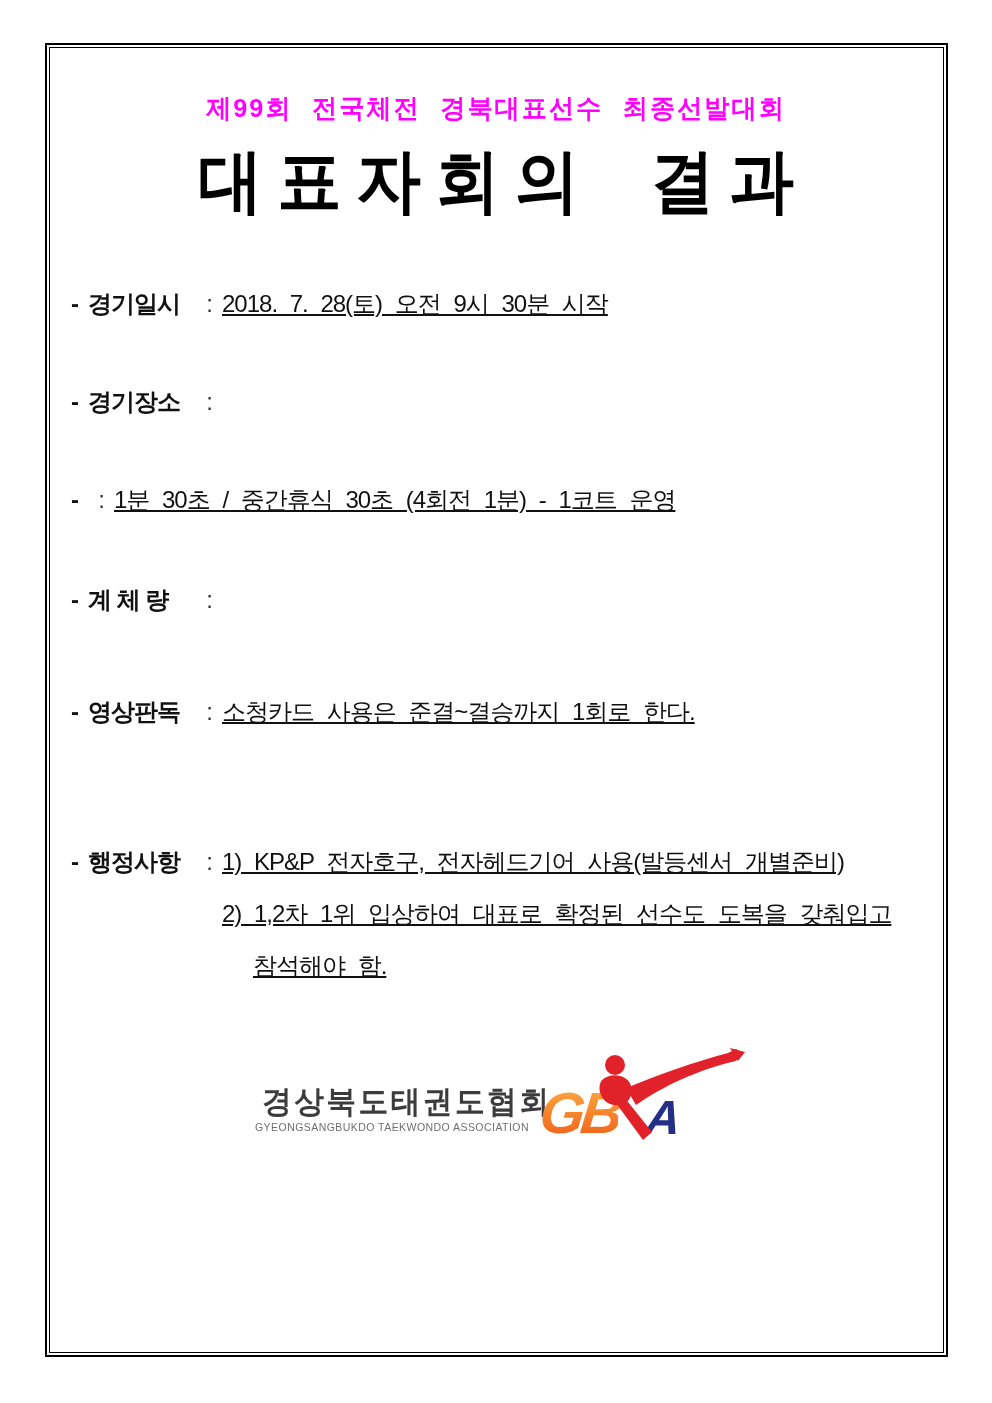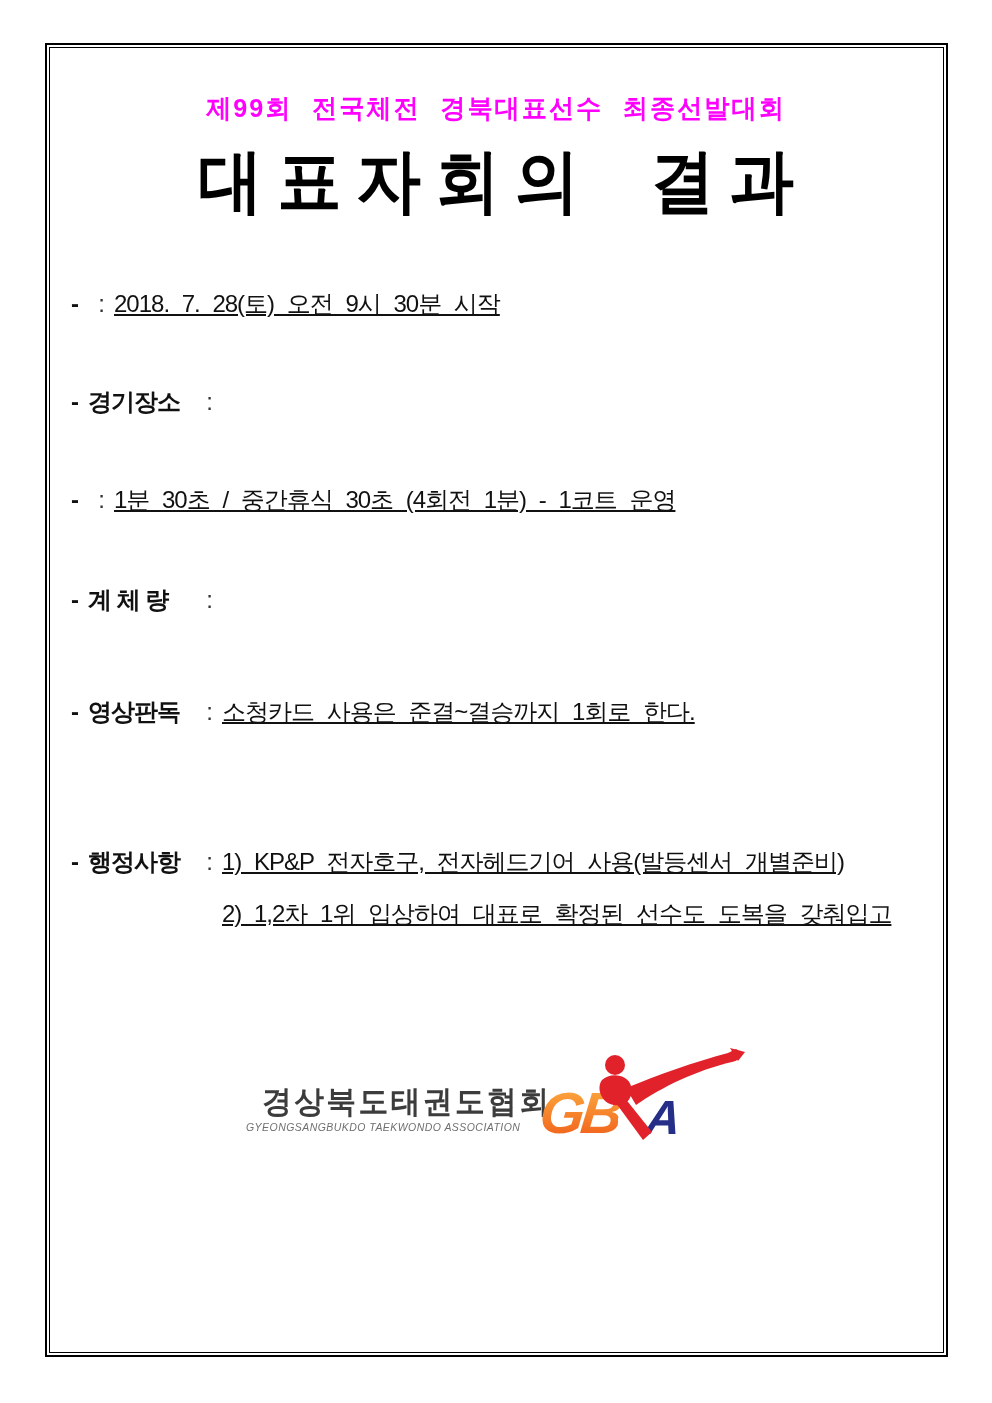--- a/index.html
+++ b/index.html
@@ -111,27 +111,26 @@
     line-height: 34px;
     font-weight: bold;
     color: #3c3c3c;
     letter-spacing: 2.5px;
     transform: scaleX(0.96);
     transform-origin: left center;
     white-space: nowrap;
   }
   .logo-english {
     position: absolute;
-    left: 246px;
+    left: 255px;
     top: 1121px;
     font-size: 10.5px;
     color: #6f6f6f;
     letter-spacing: 0.45px;
     white-space: nowrap;
-    font-style: italic;
   }
   .emblem {
     position: absolute;
     left: 538px;
     top: 1040px;
     width: 210px;
     height: 105px;
   }
   .emblem-gb {
     position: absolute;
@@ -179,20 +178,21 @@
 
   <div class="page-border">
     <div class="page-border-inner"></div>
   </div>
 
   <div class="subtitle">제99회  전국체전  경북대표선수  최종선발대회</div>
   <div class="doc-title">대표자회의 결과</div>
 
   <div class="doc-item item-1">
     <span class="marker">-</span>
+    <span class="label">경기일시</span>
     <span class="sep">:</span>
     <div class="content">
       <div class="line">2018. 7. 28(토) 오전 9시 30분 시작</div>
     </div>
   </div>
 
   <div class="doc-item item-2">
     <span class="marker">-</span>
     <span class="label">경기장소</span>
     <span class="sep">:</span>
@@ -221,20 +221,21 @@
     </div>
   </div>
 
   <div class="doc-item item-6">
     <span class="marker">-</span>
     <span class="label">행정사항</span>
     <span class="sep">:</span>
     <div class="content">
       <div class="line">1) KP&amp;P 전자호구, 전자헤드기어 사용(발등센서 개별준비)</div>
       <div class="line">2) 1,2차 1위 입상하여 대표로 확정된 선수도 도복을 갖춰입고</div>
+      <div class="line line-indent">참석해야 함.</div>
     </div>
   </div>
 
   <div class="logo-korean">경상북도태권도협회</div>
   <div class="logo-english">GYEONGSANGBUKDO TAEKWONDO ASSOCIATION</div>
 
   <div class="emblem">
     <span class="emblem-gb">GB</span>
     <span class="emblem-a">A</span>
     <svg class="kick-svg" viewBox="0 0 158 97" xmlns="http://www.w3.org/2000/svg">

